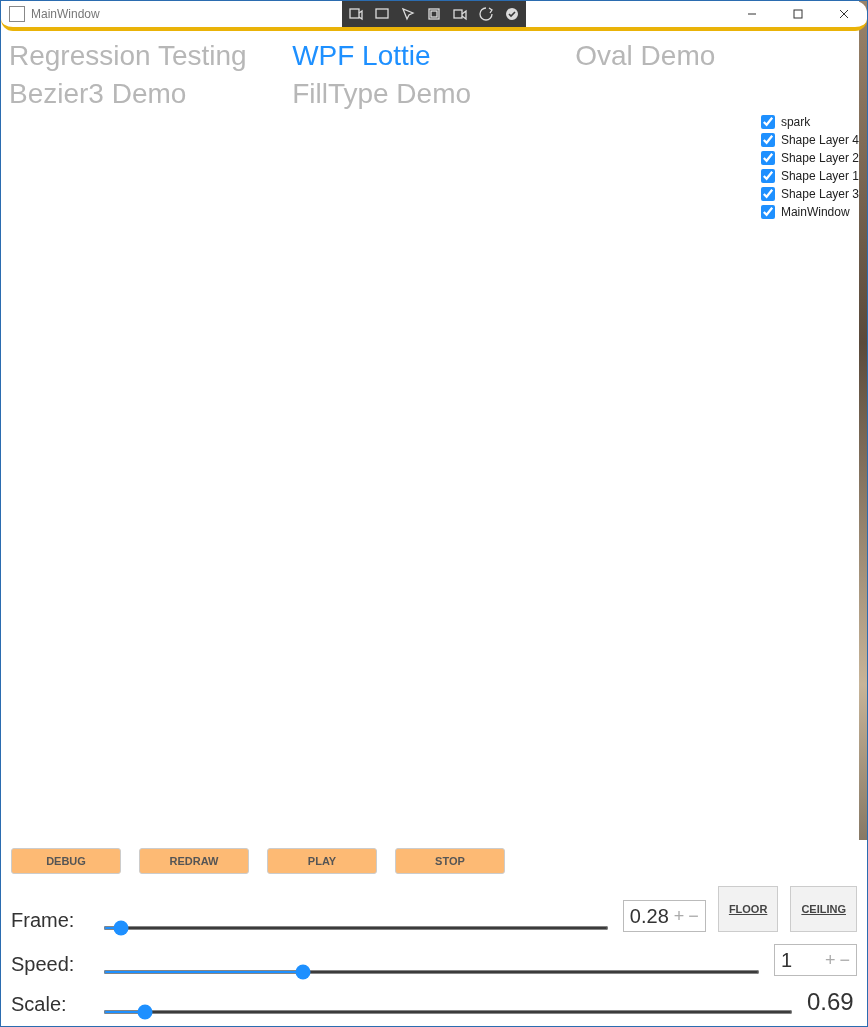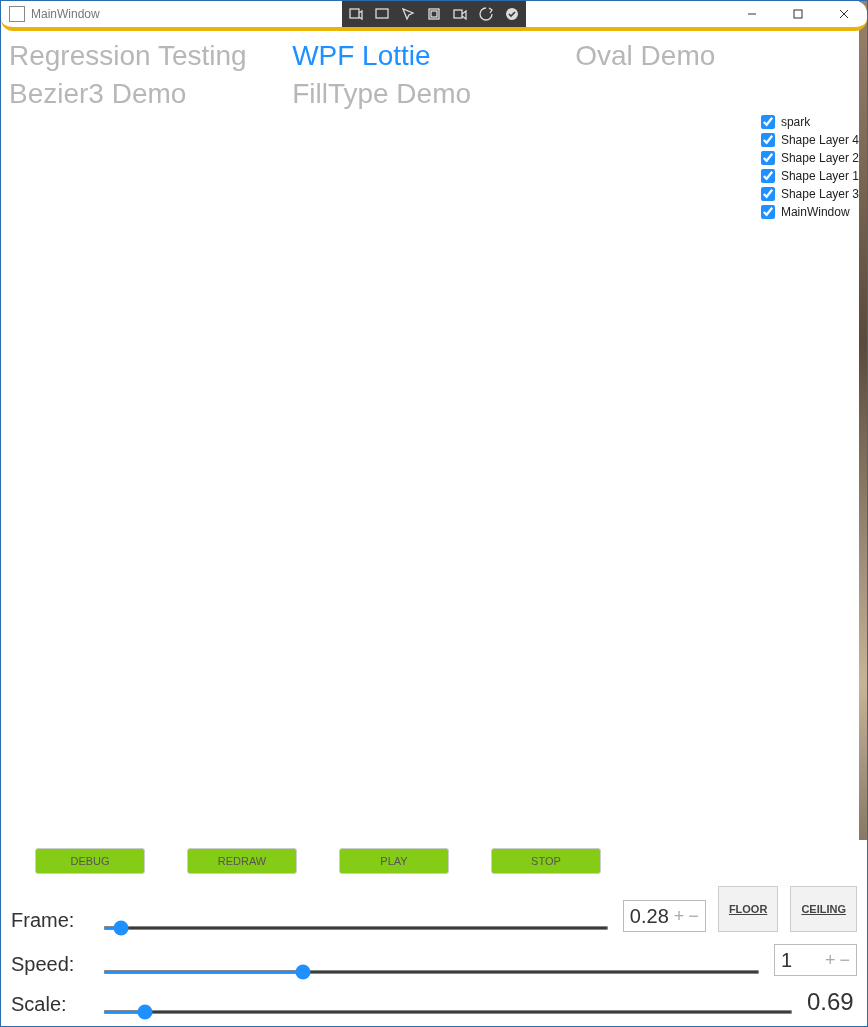--- a/index.html
+++ b/index.html
@@ -84,25 +84,24 @@
 
   
   .controls {
     padding:8px 10px 10px 10px;
     display:flex; flex-direction:column; gap:12px;
     z-index:2; background:#fff;
   }
   .btnrow { display:flex; gap:18px; }
   .btnrow button {
     width:110px; height:26px;
-    font-size:11px; font-weight:400;
-    color:#555; background:#84cc16;
+    font-size:11px; font-weight:700;
+    color:#555; background:#fdba74;
     border:1px solid #ccc; border-radius:3px;
     cursor:pointer;
-    margin-left:24px;
   }
 
   .sliderrow {
     display:flex; align-items:flex-end; gap:12px;
   }
   .sliderrow .label {
     width:78px; font-size:20px; color:#333;
   }
   .sliderrow input[type=range]{
     flex:1; height:4px; accent-color:#1e90ff;

